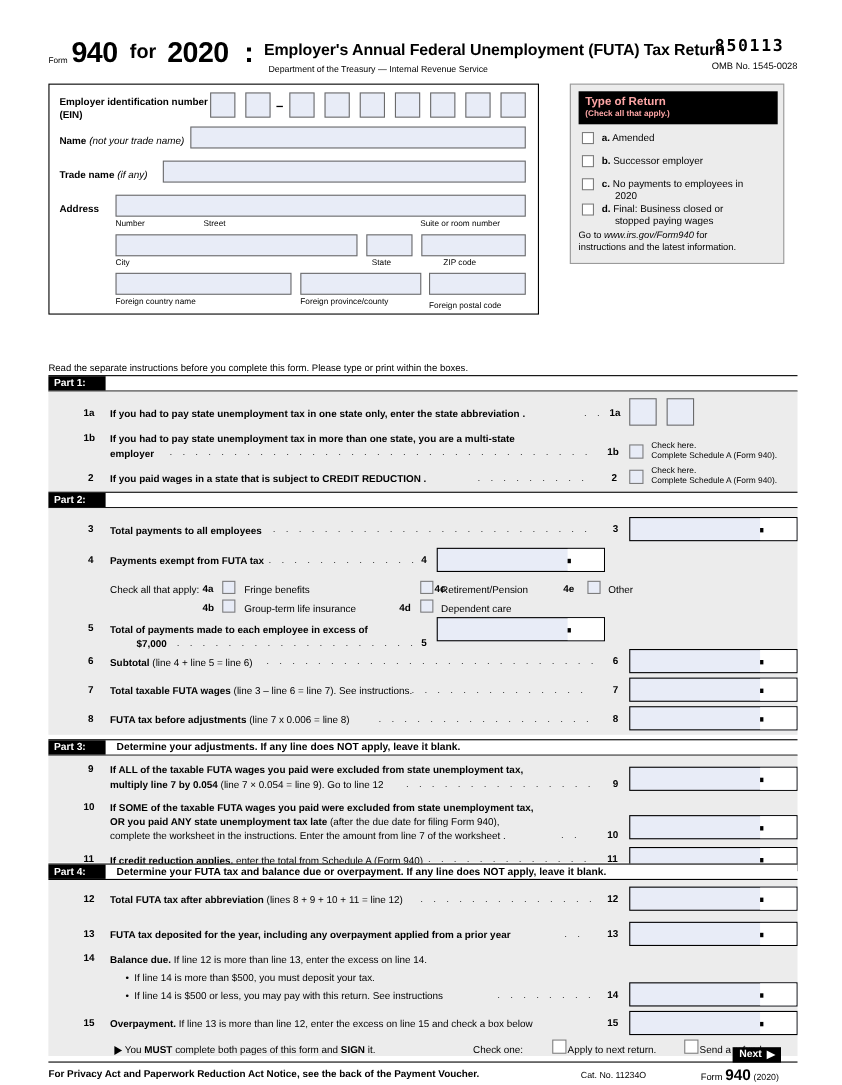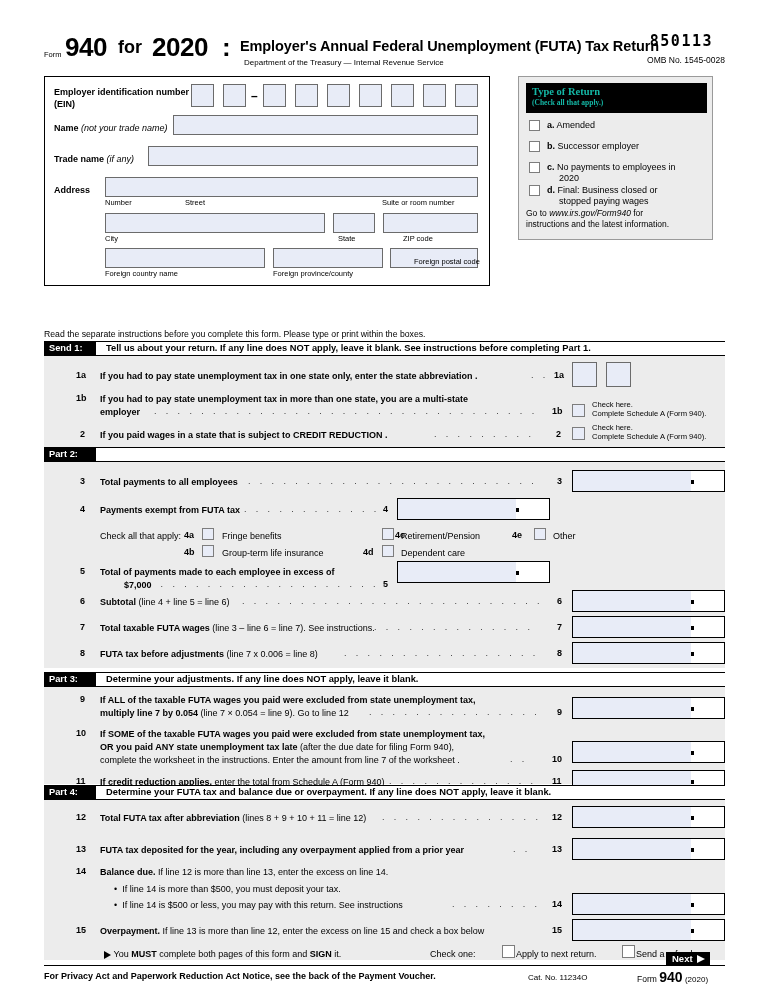--- a/index.html
+++ b/index.html
@@ -31,21 +31,21 @@
   .f-ital{font-style:italic;font-weight:normal;}
   .inp{position:absolute;background:#e8ecf7;border:1.2px solid #6b6b6b;box-sizing:border-box;}
   .sm-lbl{position:absolute;font-size:7.5px;color:#000;}
 
   
   .ein-b{position:absolute;width:23px;height:23px;background:#e8ecf7;border:1.2px solid #6b6b6b;box-sizing:border-box;}
   .ein-dash{position:absolute;font-size:12px;font-weight:bold;}
 
   
   .torbox{position:absolute;left:474px;top:0;width:195px;height:164px;border:1.2px solid #9a9a9a;background:#ececec;box-sizing:border-box;}
-  .tor-hd{position:absolute;left:7px;top:6px;width:181px;height:30px;background:#000;color:#14b8a6;box-sizing:border-box;padding:3px 6px 0 6px;font-family:Liberation Serif, serif;}
+  .tor-hd{position:absolute;left:7px;top:6px;width:181px;height:30px;background:#000;color:#fca5a5;box-sizing:border-box;padding:3px 6px 0 6px;}
   .tor-hd-t{font-size:10.5px;font-weight:bold;display:block;line-height:12px;}
   .tor-hd-s{font-size:7.5px;font-weight:bold;display:block;line-height:10px;}
   .cbx{position:absolute;width:11px;height:11px;background:#fff;border:1.1px solid #7d7d7d;box-sizing:border-box;}
   .tor-row{position:absolute;font-size:9px;line-height:11px;}
   .tor-row b{font-weight:bold;}
   .tor-go{position:absolute;left:7px;top:131px;width:184px;font-size:8.5px;line-height:10.5px;}
   .tor-go i{font-style:italic;}
 
   
   .readline{position:absolute;left:44px;top:301px;font-size:8.7px;}
@@ -131,21 +131,21 @@
       <div class="inp" style="left:338px;top:136px;width:95px;height:20px;"></div>
       <span class="sm-lbl" style="left:60px;top:157px;">City</span>
       <span class="sm-lbl" style="left:293px;top:157px;">State</span>
       <span class="sm-lbl" style="left:358px;top:157px;">ZIP code</span>
 
       <div class="inp" style="left:60px;top:171px;width:160px;height:20px;"></div>
       <div class="inp" style="left:228px;top:171px;width:110px;height:20px;"></div>
       <div class="inp" style="left:345px;top:171px;width:88px;height:20px;"></div>
       <span class="sm-lbl" style="left:60px;top:192px;">Foreign country name</span>
       <span class="sm-lbl" style="left:228px;top:192px;">Foreign province/county</span>
-      <span class="sm-lbl" style="left:345px;top:180px;margin-left:24px;">Foreign postal code</span>
+      <span class="sm-lbl" style="left:345px;top:196px;">Foreign postal code</span>
     </div>
 
     <div class="torbox">
       <div class="tor-hd">
         <span class="tor-hd-t">Type of Return</span>
         <span class="tor-hd-s">(Check all that apply.)</span>
       </div>
 
       <div class="cbx" style="left:10px;top:43px;"></div>
       <span class="tor-row" style="left:28px;top:43px;"><b>a.</b> <span>Amended</span></span>
@@ -159,22 +159,21 @@
       <div class="cbx" style="left:10px;top:108px;"></div>
       <span class="tor-row" style="left:28px;top:108px;width:160px;"><b>d.</b> <span>Final: Business closed or</span><br><span style="margin-left:12px;">stopped paying wages</span></span>
 
       <div class="tor-go"><span>Go to </span><i>www.irs.gov/Form940</i><span> for</span><br><span>instructions and the latest information.</span></div>
     </div>
   </div>
 
   <div class="readline">Read the separate instructions before you complete this form. Please type or print within the boxes.</div>
 
   <div class="partbar" style="top:313px;">
-    <span class="pb-tag">Send 1:</span>
-    <span class="pb-txt">Tell us about your return. If any line does NOT apply, leave it blank. See instructions before completing Part 1.</span>
+    <span class="pb-tag">Part 1:</span>
   </div>
 
   <div class="sect" style="top:328px;height:91px;">
 
     <span class="lnum" style="left:32px;top:14px;">1a</span>
     <span class="ltxt" style="left:56px;top:14px;">If you had to pay state unemployment tax in one state only, enter the state abbreviation .</span>
     <span class="dots" style="left:487px;top:14px;width:30px;">. . . . . .</span>
     <span class="lnum" style="left:510px;top:14px;">1a</span>
     <div class="inp" style="left:528px;top:6px;width:25px;height:25px;"></div>
     <div class="inp" style="left:562px;top:6px;width:25px;height:25px;"></div>

